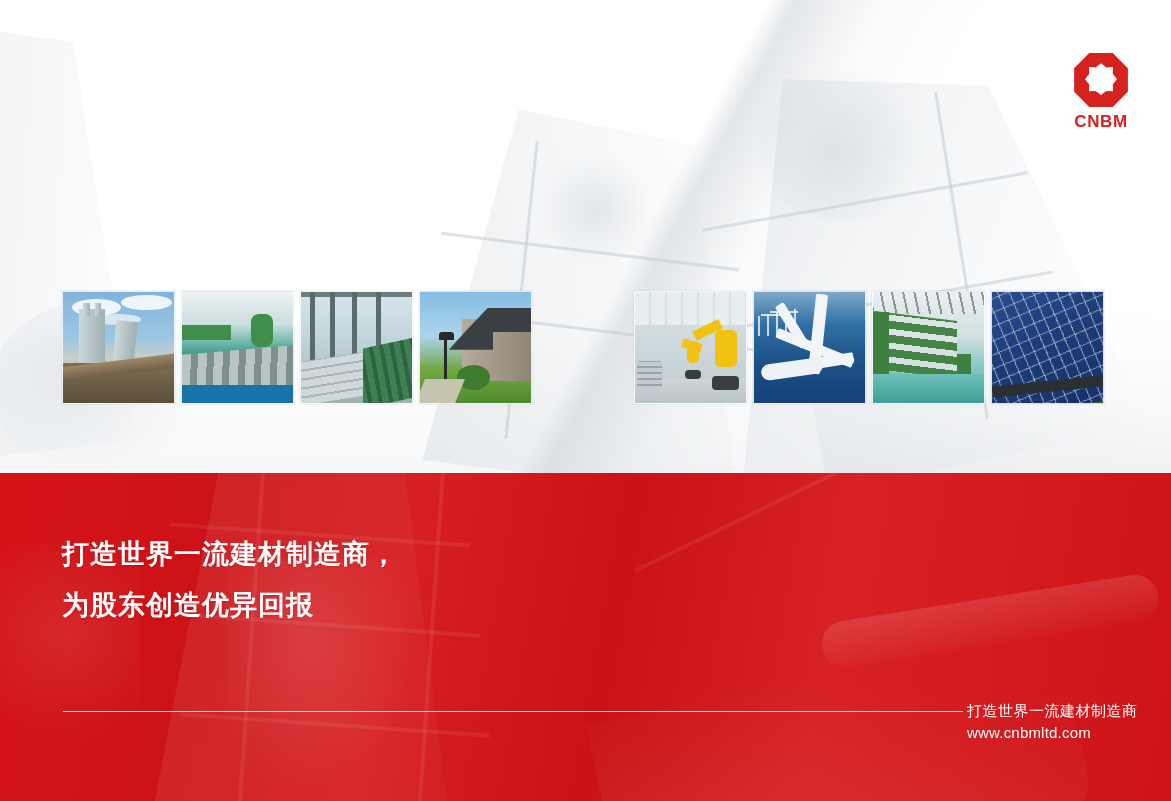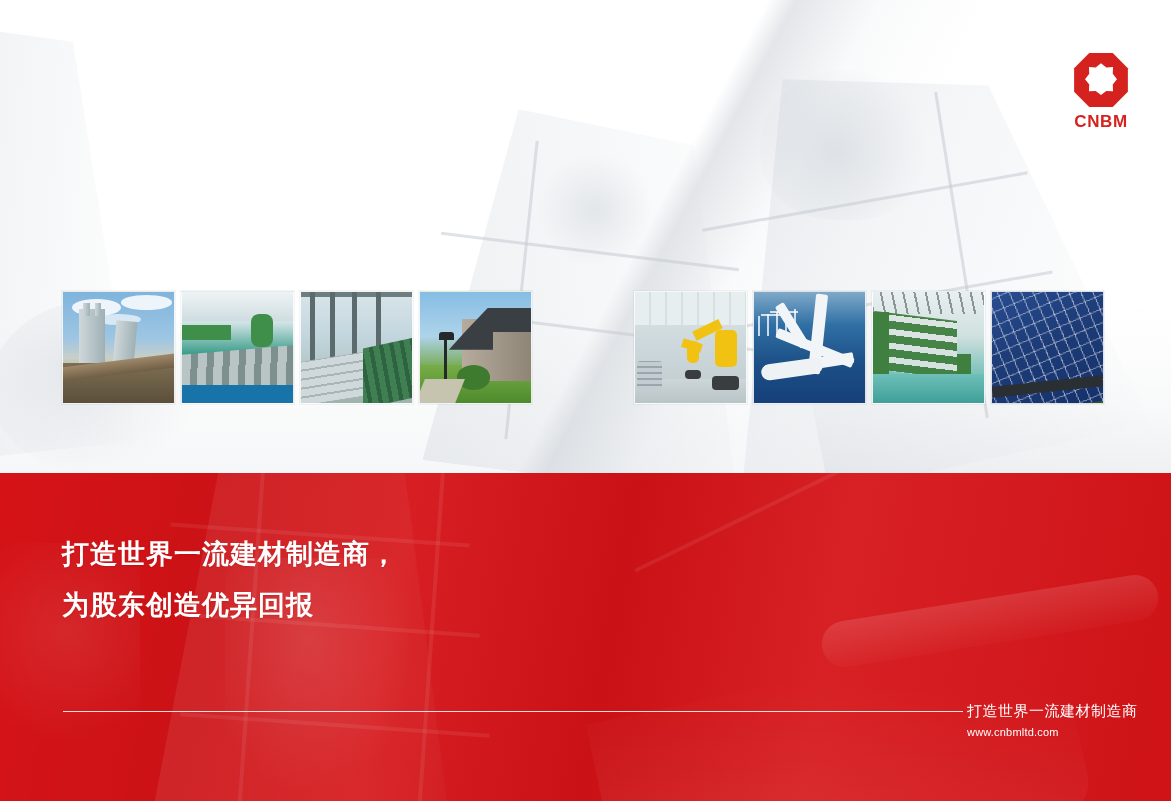--- a/index.html
+++ b/index.html
@@ -243,21 +243,21 @@
     position:absolute; left:967px; top:701px;
     color:#ffffff;
     line-height:21px;
   }
   .footer-company {
     font-family:"DejaVu Sans", sans-serif;
     font-size:15px; letter-spacing:.5px;
   }
   .footer-url {
     font-family:"Liberation Sans", sans-serif;
-    font-size:11px; letter-spacing:.2px;
+    font-size:15px; letter-spacing:.2px;
   }
 </style>
 </head>
 <body>
 
 <div class="slide">
 
   <div class="bg-white-zone">
     <div class="plantwm wm-l1"></div>
     <div class="plantwm wm-l2"></div>

